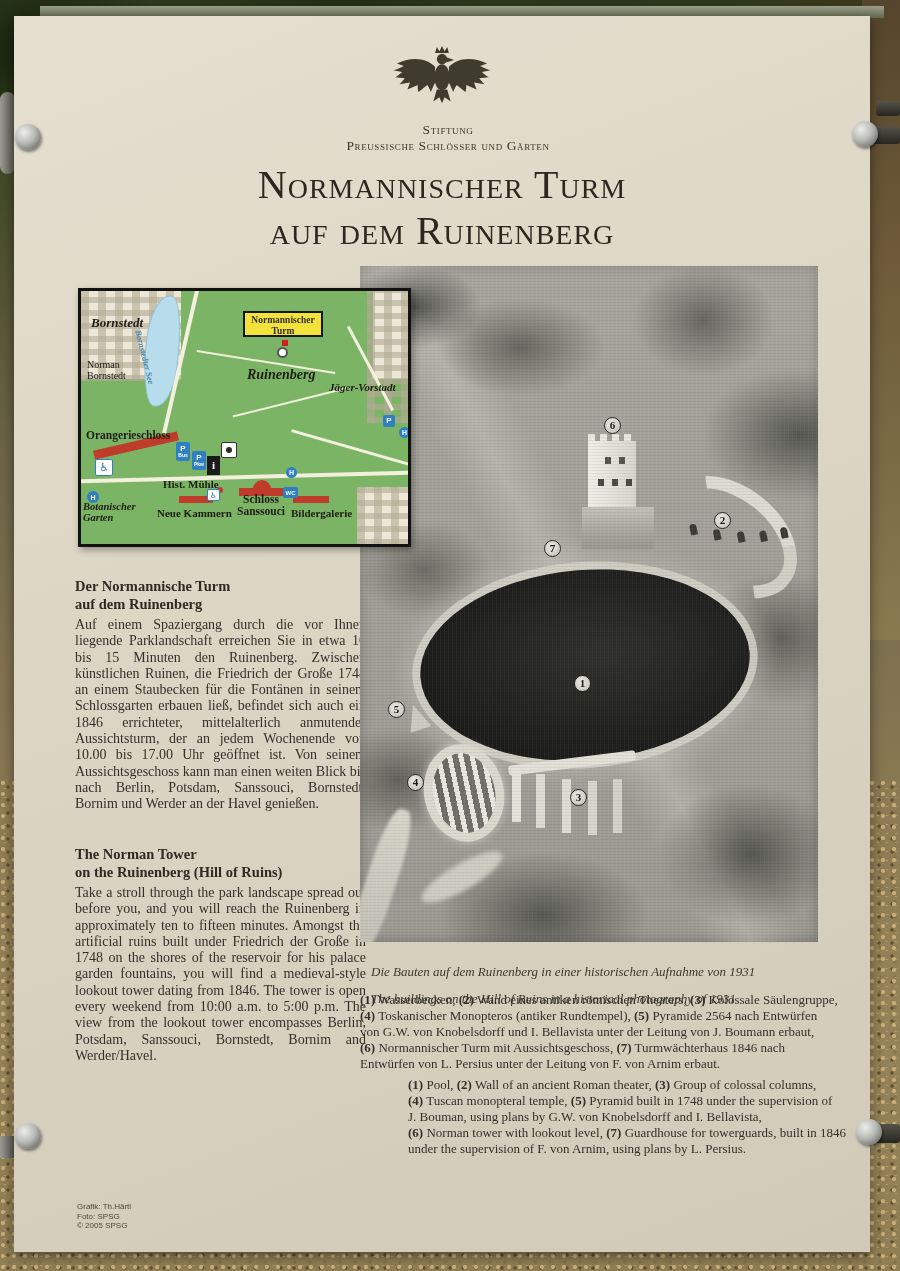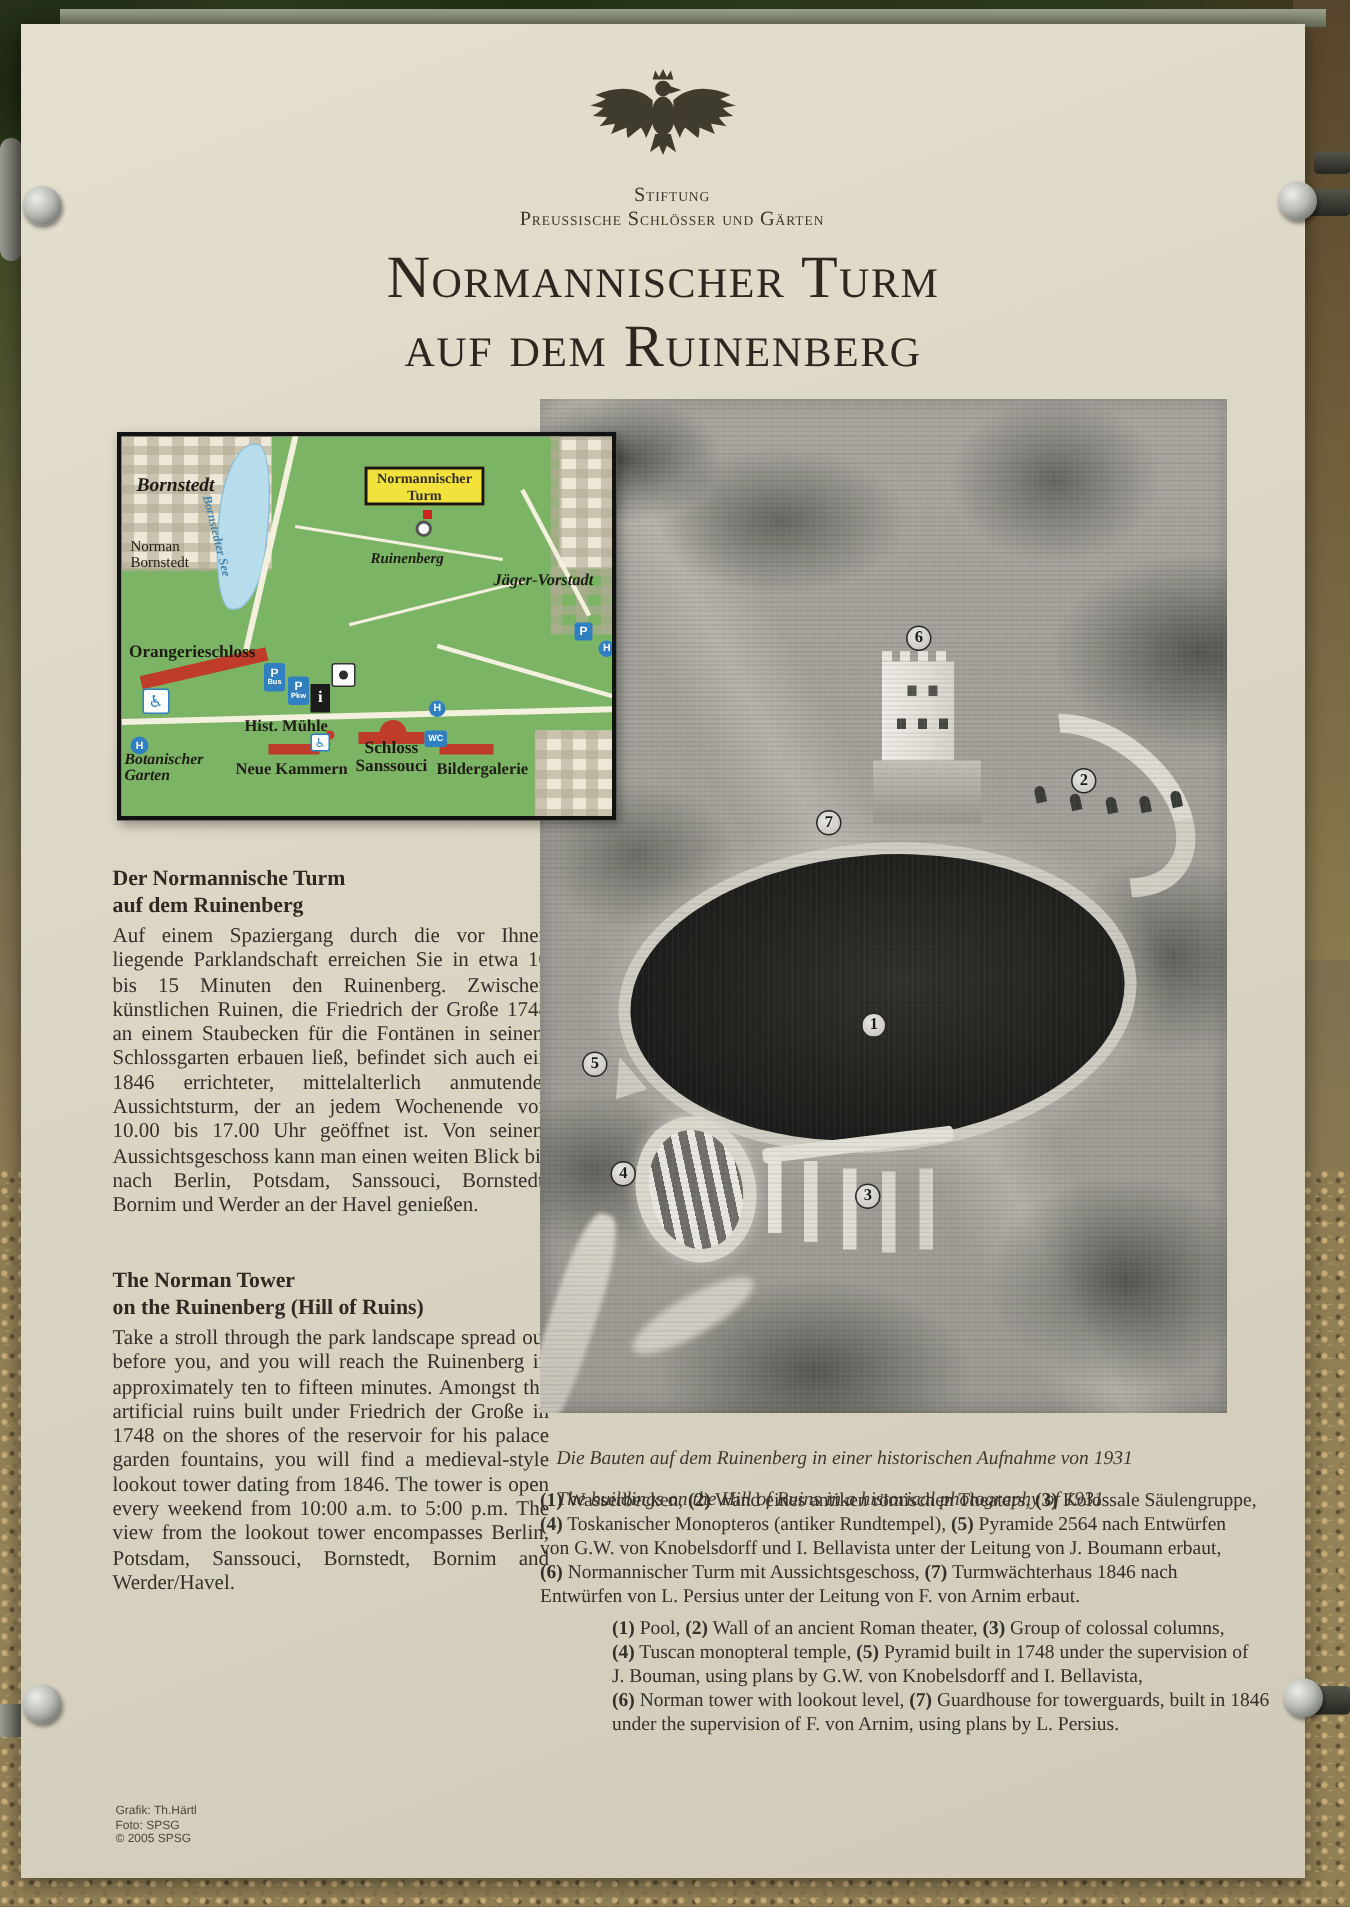--- a/index.html
+++ b/index.html
@@ -213,21 +213,21 @@
 
     <div class="turm-box" style="white-space:pre-line;">Normannischer
 Turm</div>
     <div class="turm-dot"></div>
     <div class="turm-circle"></div>
 
     <div class="maplabel it" style="left:10px;top:24px;font-size:13px;">Bornstedt</div>
     <div class="maplabel" style="left:6px;top:68px;font-size:10px;line-height:11px;">Norman
 Bornstedt</div>
     <div class="maplabel it" style="left:62px;top:38px;font-size:8.5px;color:#4a86a8;transform:rotate(76deg);transform-origin:left top;">Bornstedter See</div>
-    <div class="maplabel it" style="left:166px;top:76px;font-size:10px;">Ruinenberg</div>
+    <div class="maplabel it" style="left:166px;top:76px;font-size:14px;">Ruinenberg</div>
     <div class="maplabel it" style="left:248px;top:90px;font-size:11px;">Jäger-Vorstadt</div>
     <div class="maplabel bold" style="left:5px;top:138px;font-size:11.5px;">Orangerieschloss</div>
     <div class="maplabel bold" style="left:82px;top:187px;font-size:11px;">Hist. Mühle</div>
     <div class="maplabel bold" style="left:156px;top:202px;font-size:11.5px;line-height:12px;text-align:center;">Schloss
 Sanssouci</div>
     <div class="maplabel bold" style="left:76px;top:216px;font-size:11px;">Neue Kammern</div>
     <div class="maplabel bold" style="left:210px;top:216px;font-size:11px;">Bildergalerie</div>
     <div class="maplabel it" style="left:2px;top:210px;font-size:10.5px;line-height:11px;">Botanischer
 Garten</div>
 

